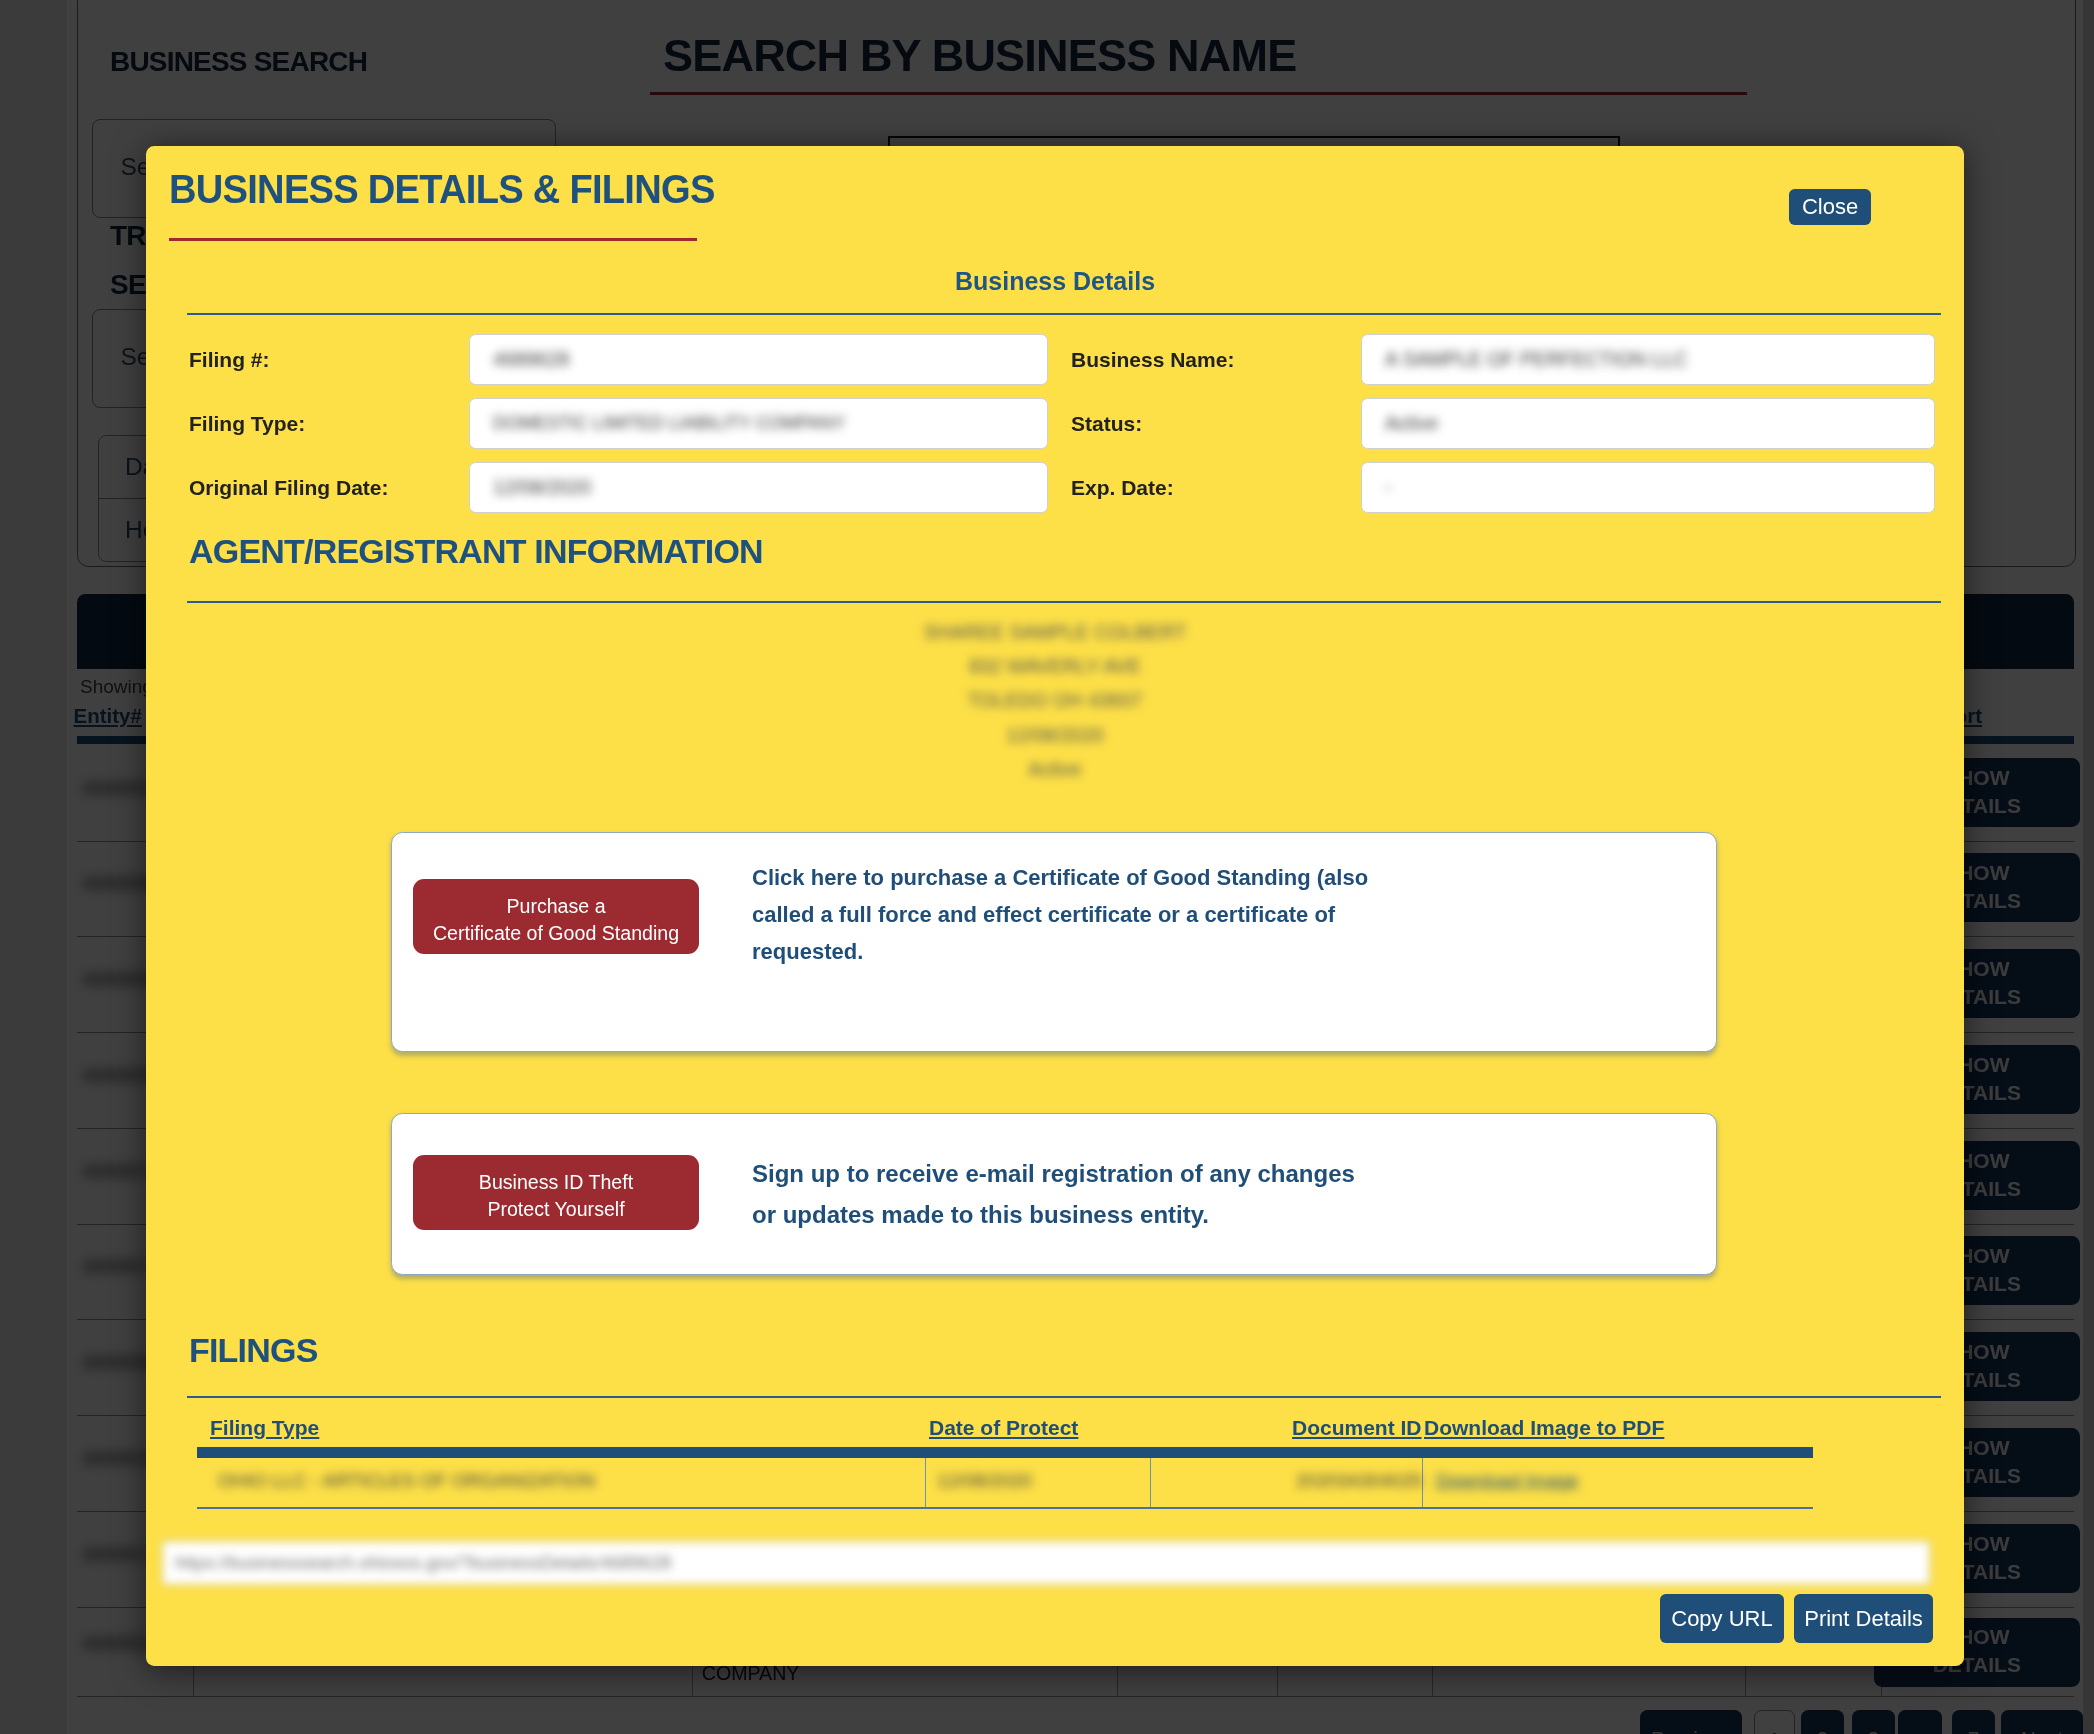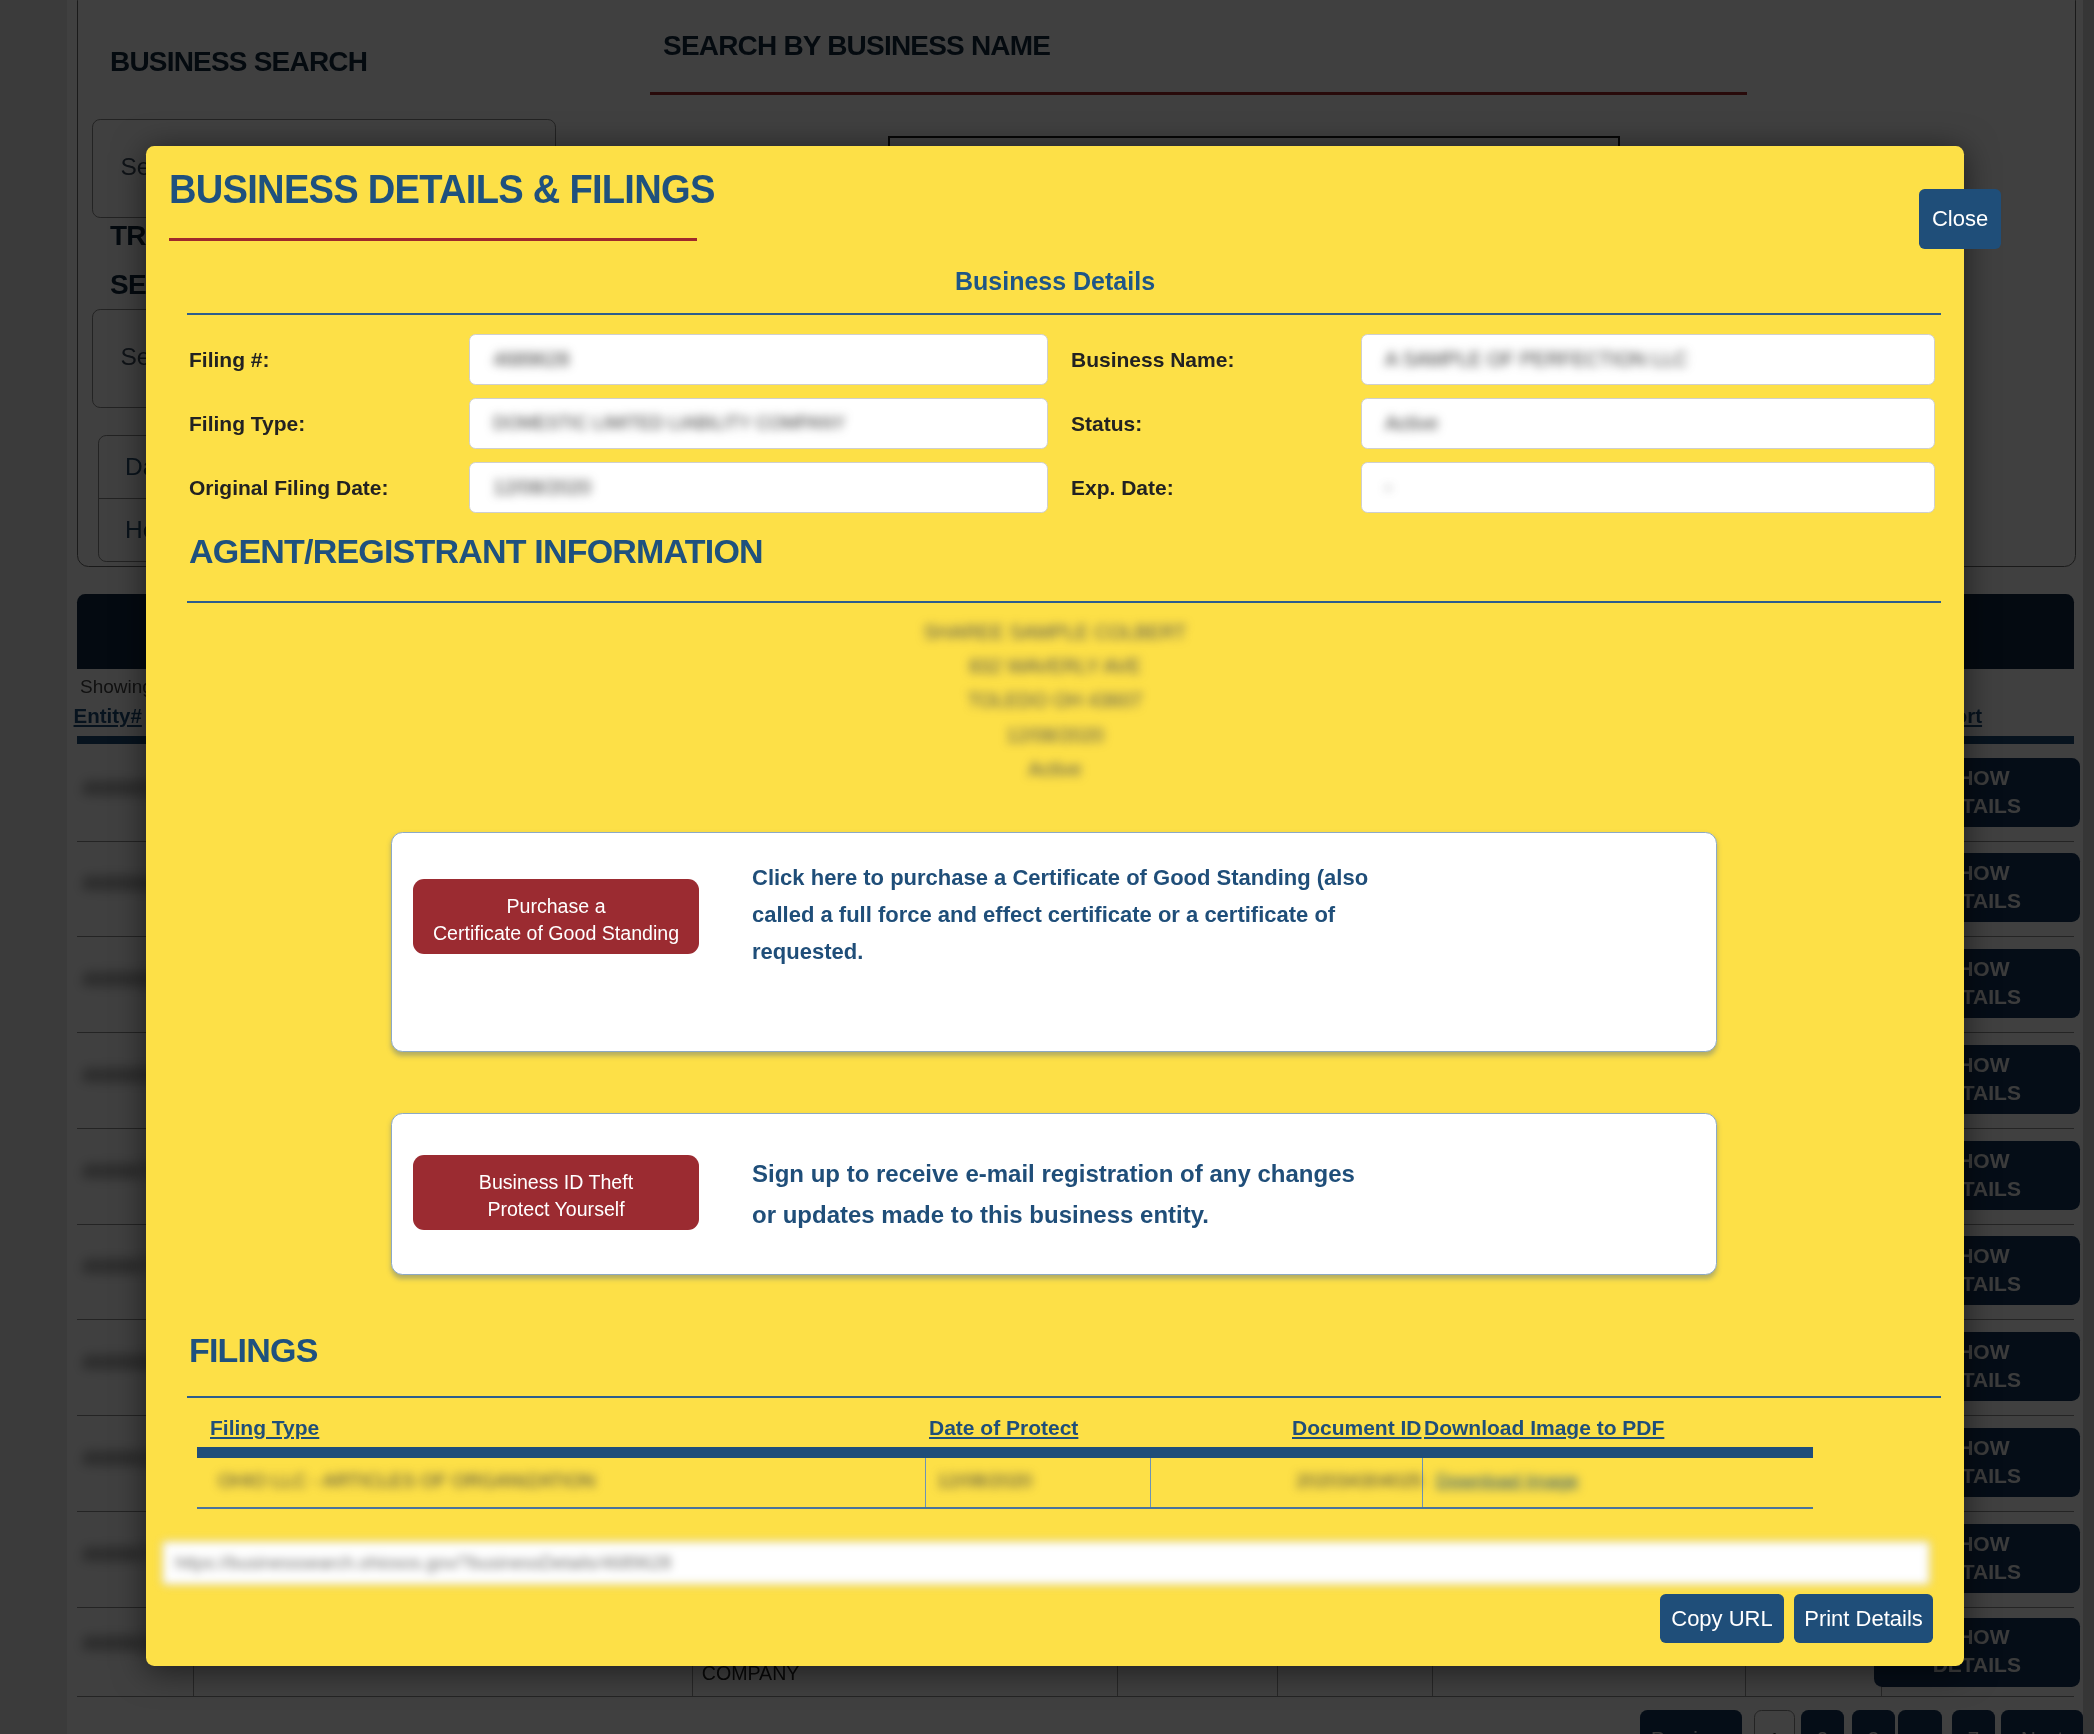--- a/index.html
+++ b/index.html
@@ -68,21 +68,21 @@
 </head>
 <body>
 
 <div class="stage">
 
   <div class="page">
     <div class="card"></div>
 
     <div class="abs bg-h1 cond" style="left:43px;top:46px;font-size:28px;">BUSINESS SEARCH</div>
 
-    <div class="abs bg-h1 cond" style="left:596px;top:29.5px;font-size:28px;">SEARCH BY BUSINESS NAME</div>
+    <div class="abs bg-h1 cond" style="left:596px;top:29.5px;font-size:45px;">SEARCH BY BUSINESS NAME</div>
     <div class="abs" style="left:583px;top:92px;width:1097px;height:2.5px;background:#9E2A2B;"></div>
 
     <div class="abs srch-box" style="left:24.5px;top:119px;width:462px;height:97px;">
       <span>Search By</span>
     </div>
 
     <div class="abs bg-h1 cond" style="left:43px;top:211px;font-size:28px;width:205px;line-height:49px;">TRADEMARK SEARCH</div>
 
     <div class="abs srch-box" style="left:24.5px;top:309px;width:462px;height:97px;">
       <span>Search By</span>
@@ -160,21 +160,21 @@
   </div>
 
   <div class="gutter-r"></div>
 
   <div class="overlay"></div>
 
   <div class="modal">
 
     <div class="m-title">BUSINESS DETAILS &amp; FILINGS</div>
     <div class="m-title-line"></div>
-    <button class="btn-navy abs" style="left:1773px;top:43px;width:82px;height:60px;">Close</button>
+    <button class="btn-navy abs" style="left:1643px;top:43px;width:82px;height:36px;">Close</button>
 
     <div class="sec-center" style="top:121px;">Business Details</div>
     <div class="hline" style="left:41px;top:167px;width:1754px;"></div>
 
     <div class="fld-label" style="left:43px;top:188px;">Filing #:</div>
     <div class="fld-box" style="left:323px;top:188px;width:579px;">
       <span class="blur">4689628</span>
     </div>
     <div class="fld-label" style="left:925px;top:188px;">Business Name:</div>
     <div class="fld-box" style="left:1215px;top:188px;width:574px;">

